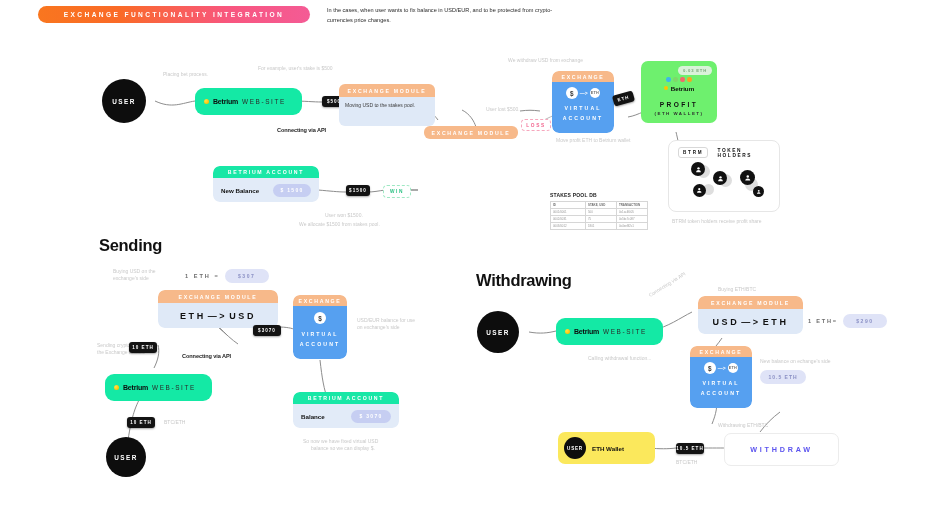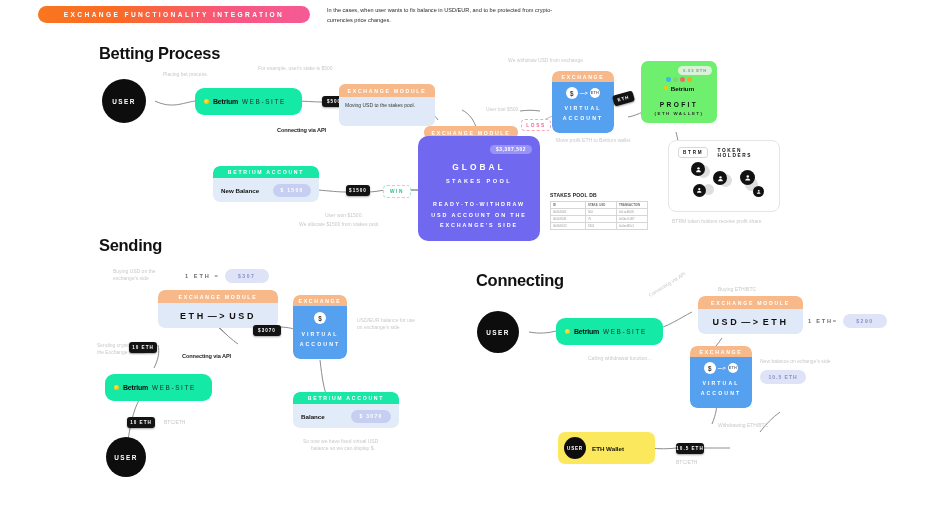--- a/index.html
+++ b/index.html
@@ -155,21 +155,20 @@
     <path class="lp" d="M722 338 C 718 344, 714 348, 710 354"></path>
     <path class="lp" d="M716 395 C 718 406, 716 414, 712 424"></path>
     <path class="lp" d="M648 448 C 660 449, 668 449, 676 448"></path>
     <path class="lp" d="M700 448 C 712 448, 722 448, 730 448"></path>
     <path class="lp" d="M760 432 C 766 424, 772 418, 780 412"></path>
   </svg>
 
   <div class="abs hdr-pill">Exchange Functionality Integration</div>
   <div class="abs hdr-note">In the cases, when user wants to fix balance in USD/EUR, and to be protected from crypto-currencies price changes.</div>
 
-  <div class="abs sect-title" style="left:99px;top:44px;">Betting Process</div>
 
   <div class="abs note" style="left:163px;top:70px;width:110px;">Placing bet  process.</div>
   <div class="abs note" style="left:258px;top:64px;width:130px;">For example, user's stake is $500</div>
 
   <div class="abs circle user-circle" style="left:102px;top:79px;width:44px;height:44px;">
     <span>USER</span>
   </div>
 
   <div class="abs site" style="left:195px;top:88px;width:98px;height:27px;">
     <span class="dot"></span>
@@ -185,28 +184,20 @@
       <div style="font-size:5px;line-height:1.7;color:#3a3a3a;">Moving USD to the stakes pool.</div>
     </div>
   </div>
 
   <div class="abs note-dark" style="left:277px;top:127px;">Connecting via API</div>
 
   <div class="abs note" style="left:508px;top:56px;width:120px;">We withdraw USD from exchange</div>
 
   <div class="abs cap cap-orange" style="left:424px;top:126px;width:94px;height:13px;border-radius:6px;">EXCHANGE MODULE</div>
 
-  <div class="abs pool" style="left:418px;top:136px;width:122px;height:105px;">
-    <div class="pool-amt">$3,387,502</div>
-    <div class="t1" style="margin-top:26px;">GLOBAL</div>
-    <div class="t2" style="margin-top:6px;">STAKES POOL</div>
-    <div class="t3" style="margin-top:15px;">READY-TO-WITHDRAW</div>
-    <div class="t3">USD ACCOUNT ON THE</div>
-    <div class="t3">EXCHANGE'S SIDE</div>
-  </div>
 
   <div class="abs note" style="left:486px;top:105px;width:60px;">User lost $500.</div>
   <div class="abs tag-out tag-loss" style="left:521px;top:119px;width:28px;height:10px;">LOSS</div>
 
   <div class="abs node" style="left:552px;top:71px;width:62px;height:62px;overflow:hidden;">
     <div class="cap cap-orange" style="height:11px;">EXCHANGE</div>
     <div class="exch-body" style="height:51px;">
       <div style="display:flex;align-items:center;gap:2px;margin-top:5px;">
         <span class="coin">$</span>
         <span class="arrow-w">—&gt;</span>
@@ -384,21 +375,21 @@
       <div class="acct-row">
         <span class="acct-label">Balance</span>
         <span class="chip" style="width:40px;height:13px;">$ 3070</span>
       </div>
     </div>
   </div>
 
   <div class="abs note" style="left:303px;top:437px;width:110px;">So now we have fixed virtual USD</div>
   <div class="abs note" style="left:311px;top:444px;width:110px;">balance so we can display $.</div>
 
-  <div class="abs sect-title" style="left:476px;top:271px;">Connecting</div>
+  <div class="abs sect-title" style="left:476px;top:271px;">Withdrawing</div>
 
   <div class="abs circle user-circle" style="left:477px;top:311px;width:42px;height:42px;">
     <span>USER</span>
   </div>
 
   <div class="abs site" style="left:556px;top:318px;width:98px;height:27px;">
     <span class="dot"></span>
     <span class="brand">Betrium</span>
     <span class="ws">WEB-SITE</span>
   </div>
@@ -444,14 +435,15 @@
   <div class="abs wallet" style="left:558px;top:432px;width:91px;height:32px;">
     <span class="circle user-circle" style="width:22px;height:22px;font-size:4.6px;letter-spacing:.8px;">
       <span>USER</span>
     </span>
     <span class="wtxt">ETH Wallet</span>
   </div>
 
   <div class="abs tag-dark" style="left:676px;top:443px;width:28px;height:11px;">10.5 ETH</div>
   <div class="abs note" style="left:676px;top:458px;">BTC/ETH</div>
 
+  <div class="abs withdraw" style="left:724px;top:433px;width:113px;height:31px;">WITHDRAW</div>
 
 </div>
 
 </body></html>

